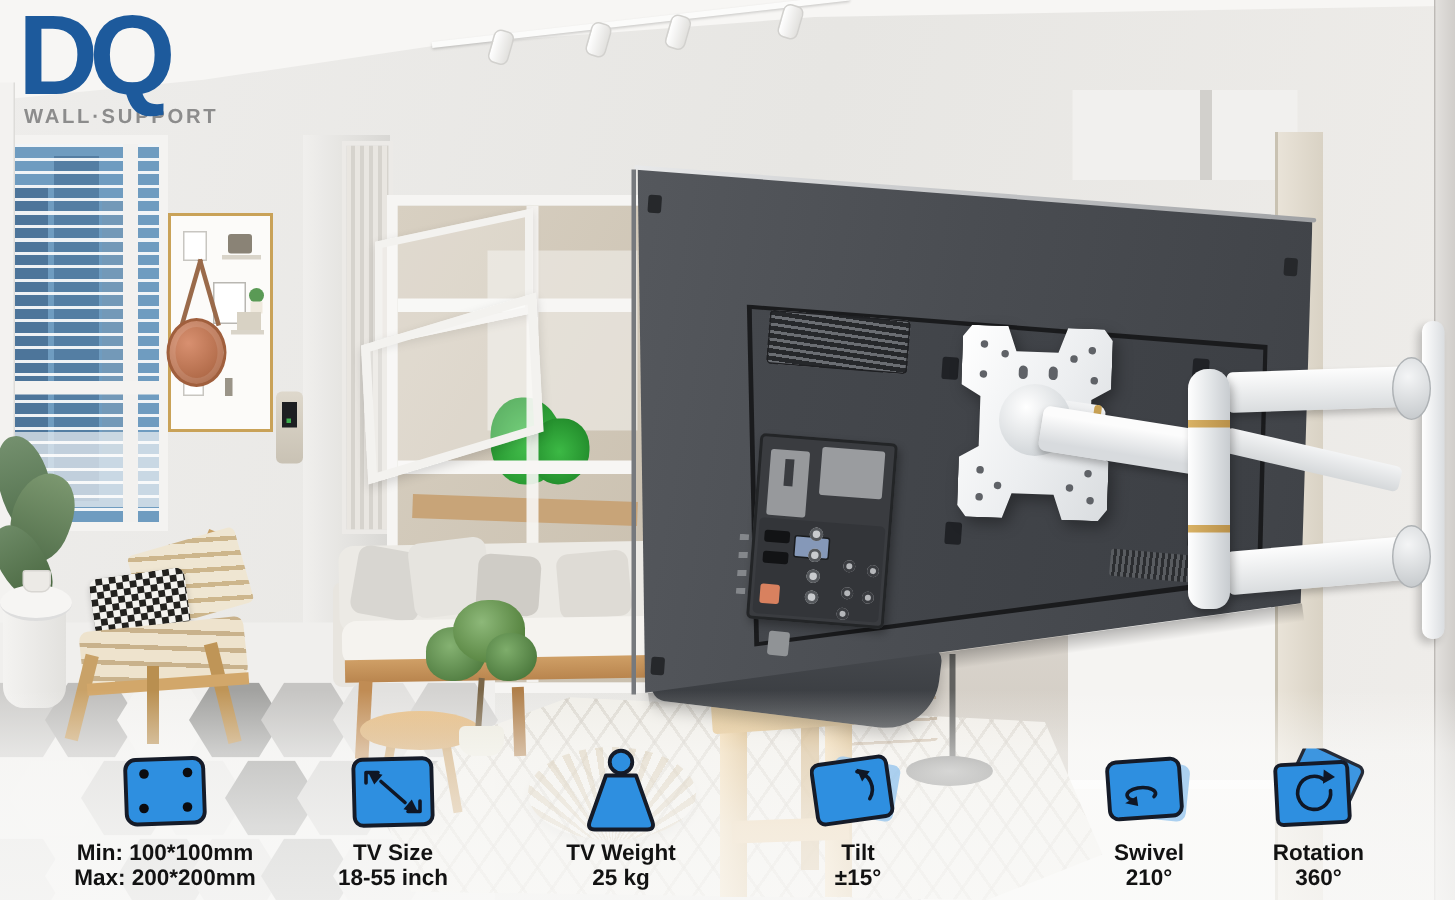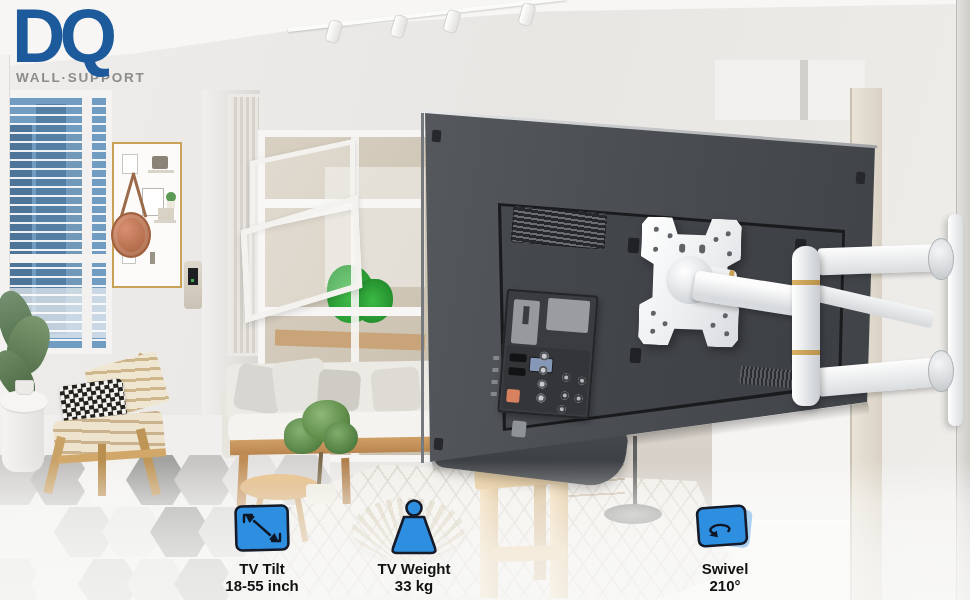--- a/index.html
+++ b/index.html
@@ -314,57 +314,96 @@
               background:radial-gradient(circle at 40% 30%,#f4f5f6,#c2c6c9);border:1px solid #aeb2b5;"></div>
 
   <div class="a" style="left:0;top:460px;width:970px;height:140px;z-index:60;pointer-events:none;
               background:linear-gradient(180deg,rgba(255,255,255,0),rgba(252,252,251,.5) 30%,rgba(250,250,249,.72) 65%,rgba(250,250,249,.8));"></div>
 
   <div class="logo">
     <span class="brand">DQ</span>
     <span class="tagline">WALL·SUPPORT</span>
   </div>
 
+  <div class="spec" style="left:40px;">
+    <div class="iconbox">
+      <svg width="58" height="50" viewBox="0 0 58 50">
+        <rect class="f" x="3" y="3" width="52" height="43" rx="7" transform="rotate(-2 29 25)"></rect>
+        <circle class="dot" cx="15" cy="13" r="3.2"></circle>
+          <circle class="dot" cx="44" cy="12" r="3.2"></circle>
+        <circle class="dot" cx="15" cy="36" r="3.2"></circle>
+          <circle class="dot" cx="44" cy="35" r="3.2"></circle>
+      </svg>
+    </div>
+    <div class="l1">Min: 100*100mm</div>
+    <div class="l2">Max: 200*200mm</div>
+  </div>
 
   <div class="spec" style="left:192px;">
     <div class="iconbox">
       <svg width="58" height="52" viewBox="0 0 58 52">
         <rect class="f" x="3" y="4" width="52" height="44" rx="6" transform="rotate(-1.5 29 26)"></rect>
         <path class="ln" d="M11 20 L11 13 L19 13"></path>
         <path class="ln" d="M47 32 L47 39 L39 39"></path>
         <path class="ln" d="M21 19 L37 33"></path>
         <polygon class="ah" points="12,12 22,14.5 16.5,21"></polygon>
         <polygon class="ah" points="46,40 36,37.5 41.5,31"></polygon>
       </svg>
     </div>
-    <div class="l1">TV Tilt</div>
+    <div class="l1">TV Size</div>
     <div class="l2">18-55 inch</div>
   </div>
 
   <div class="spec" style="left:344px;">
     <div class="iconbox">
       <svg width="56" height="62" viewBox="0 0 56 62">
         <circle class="f" cx="28" cy="11" r="7.5"></circle>
         <path class="f" d="M18 20 L38 20 L49 51 Q50.5 56 45.5 56 L10.5 56 Q5.5 56 7 51 Z" stroke-linejoin="round"></path>
       </svg>
     </div>
     <div class="l1">TV Weight</div>
-    <div class="l2">33 kg</div>
-  </div>
-
-
-  <div class="spec" style="left:655px;">
+    <div class="l2">25 kg</div>
+  </div>
+
+  <div class="spec" style="left:502px;">
+    <div class="iconbox">
+      <svg width="64" height="56" viewBox="0 0 64 56">
+        <rect class="bk" x="14" y="7" width="44" height="38" rx="5" transform="rotate(10 36 26)"></rect>
+        <g transform="rotate(-8 28 27)">
+          <rect class="f" x="3" y="7" width="50" height="40" rx="5"></rect>
+          <path class="ln" d="M39 34 A12 12 0 0 0 33 15"></path>
+          <polygon class="ah" points="33,13 41.5,16 35.5,22"></polygon>
+        </g>
+      </svg>
+    </div>
+    <div class="l1">Tilt</div>
+    <div class="l2">±15°</div>
+  </div>
+
+  <div class="spec" style="left:696px;">
     <div class="iconbox">
       <svg width="62" height="52" viewBox="0 0 62 52">
         <rect class="bk" x="11" y="6" width="46" height="38" rx="6" transform="rotate(6 34 25)"></rect>
         <g transform="rotate(-4 28 24)">
           <rect class="f" x="4" y="5" width="48" height="38" rx="6"></rect>
           <path class="ln" d="M20 31 A9.5 4.5 0 1 1 34 29.5"></path>
           <polygon class="ah" points="14.5,32.5 22.5,28.5 23,35"></polygon>
         </g>
       </svg>
     </div>
     <div class="l1">Swivel</div>
     <div class="l2">210°</div>
   </div>
 
+  <div class="spec" style="left:809px;">
+    <div class="iconbox">
+      <svg width="66" height="58" viewBox="0 0 66 58">
+        <rect class="f2" x="16" y="3" width="42" height="36" rx="4" transform="rotate(25 37 21)" opacity=".92"></rect>
+        <rect class="f" x="5" y="10" width="48" height="40" rx="4" transform="rotate(-3 29 30)"></rect>
+        <path class="ln" d="M37 21 A11 11 0 1 0 41 28"></path>
+        <polygon class="ah" points="36.5,14 44,19 36,23.5"></polygon>
+      </svg>
+    </div>
+    <div class="l1">Rotation</div>
+    <div class="l2">360°</div>
+  </div>
 
 </div>
 
 </body></html>

